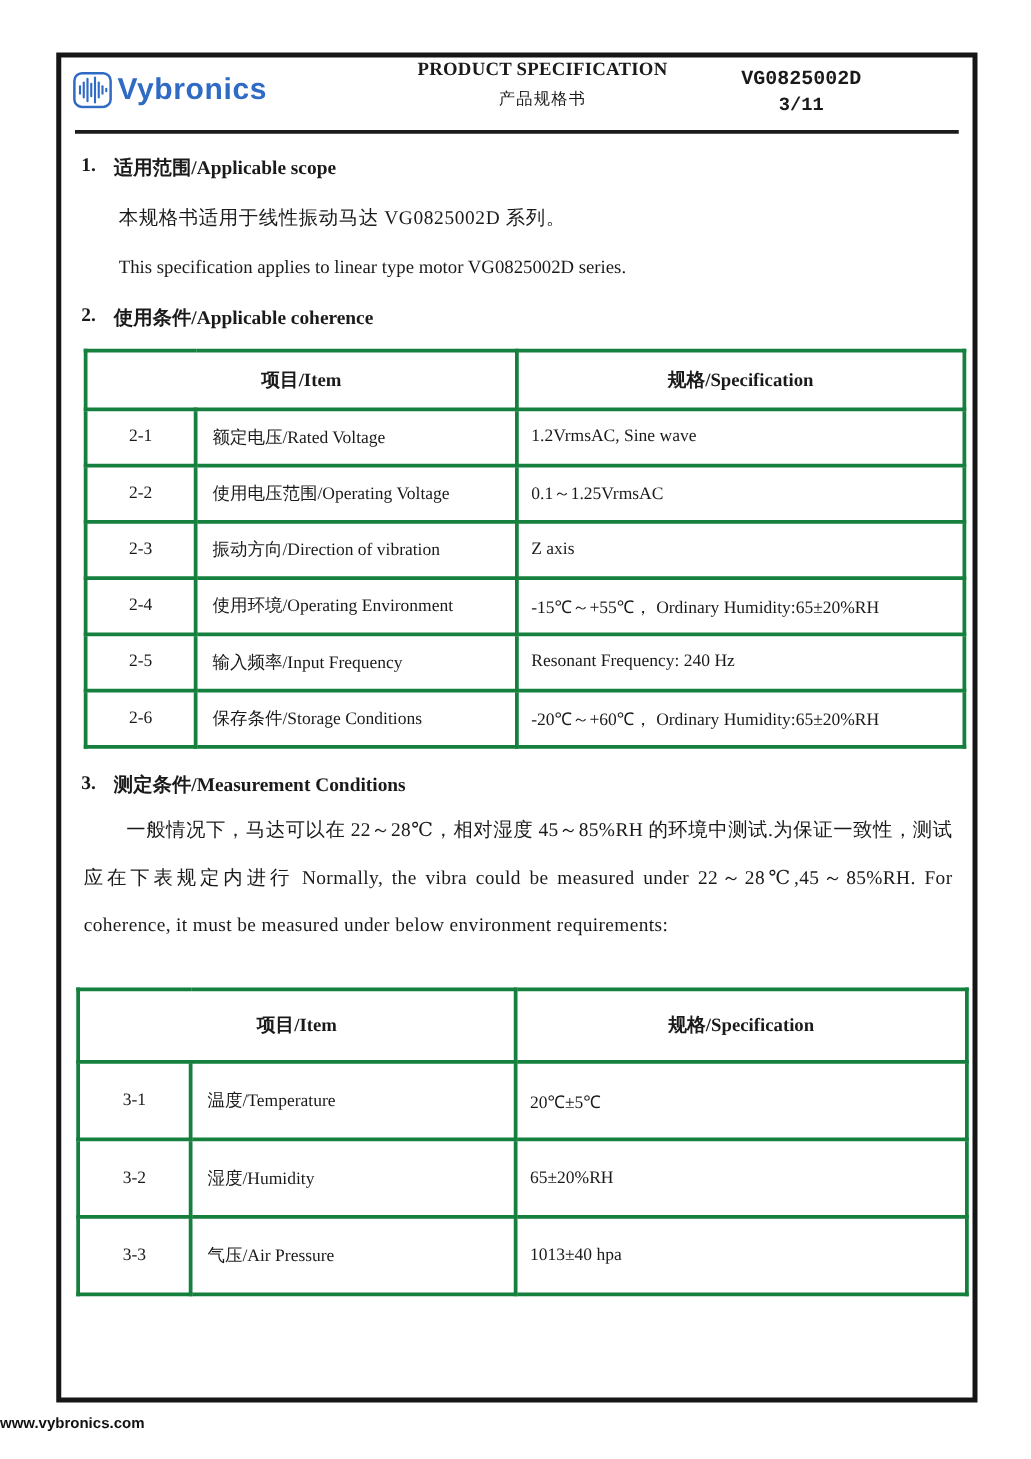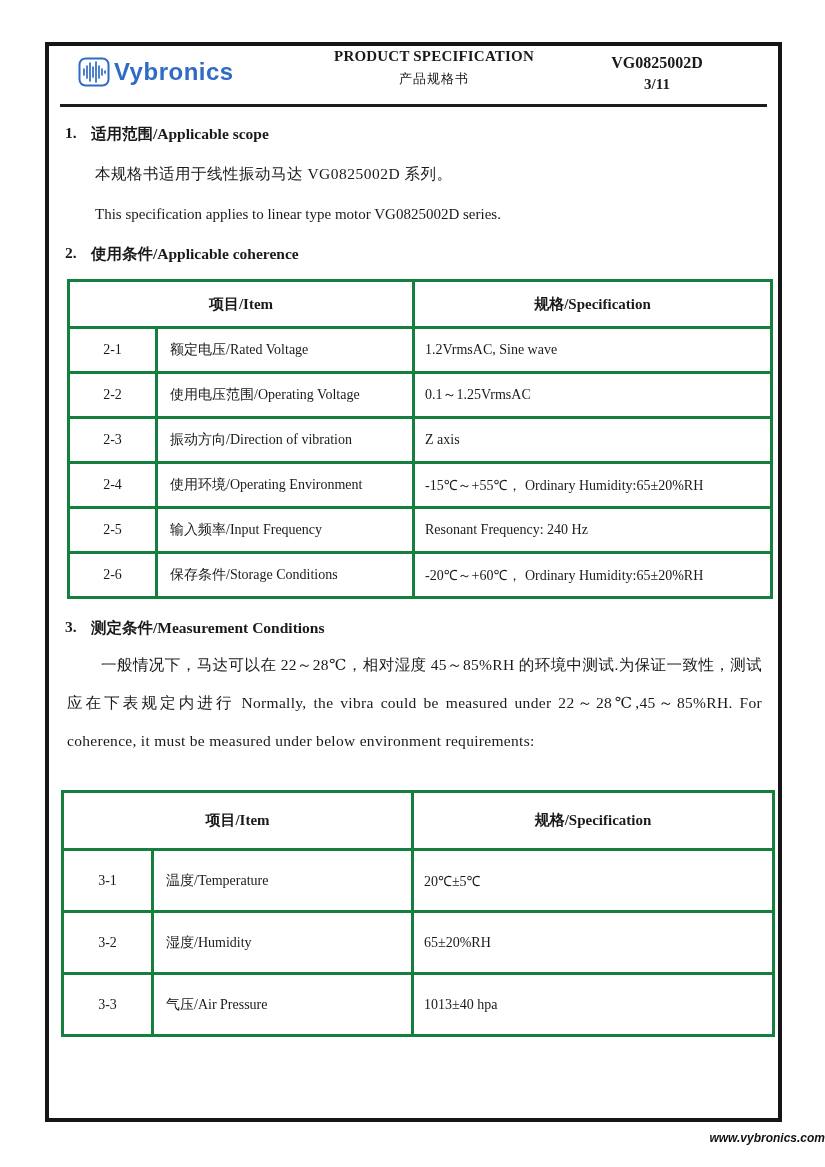--- a/index.html
+++ b/index.html
@@ -6,30 +6,30 @@
   html,body { width:825px; height:1167px; background:#ffffff; overflow:hidden; }
   body { font-family:"Liberation Serif","DejaVu Serif",serif; color:#1a1a1a; position:relative; }
 
   .frame {
     position:absolute; left:45px; top:42px; width:737px; height:1080px;
     border:4px solid #161616; background:#ffffff;
   }
 
   
   .hdr { position:relative; height:58px; }
-  .logo { position:absolute; left:29px; top:11px; display:flex; align-items:center; gap:4px; }
+  .logo { position:absolute; left:9px; top:11px; display:flex; align-items:center; gap:4px; }
   .logo svg { display:block; }
   .logo-text {
     font-family:"Liberation Sans","DejaVu Sans",sans-serif;
     font-weight:bold; font-size:24px; letter-spacing:0.5px; color:#2f6bc4;
   }
   .hdr-center { position:absolute; left:210px; width:350px; top:2px; text-align:center; }
   .hdr-title-en { font-weight:bold; font-size:15px; letter-spacing:0.2px; }
   .hdr-title-cn { font-size:13px; margin-top:5px; letter-spacing:1px; }
-  .hdr-right { position:absolute; right:26px; width:190px; top:8px; text-align:center; }
+  .hdr-right { position:absolute; right:42px; width:190px; top:8px; text-align:center;font-family:Liberation Mono, monospace; }
   .hdr-doc { font-weight:bold; font-size:16px; }
   .hdr-page { font-weight:bold; font-size:15px; margin-top:4px; }
   .hdr-rule { height:3px; background:#1c1c1c; margin:0 11px; }
 
   
   .content { padding:0 14px 0 16px; }
   .sec-head { display:flex; font-weight:bold; font-size:15.5px; }
   .sec-head .num { width:26px; flex:0 0 26px; }
   .s1-head { margin-top:17px; }
   .s1-cn { font-size:15.5px; margin:19px 0 0 30px; letter-spacing:0.5px; }
@@ -48,23 +48,23 @@
   td.c-item { padding-left:12px; }
   td.c-spec { padding-left:10px; }
 
   .s3-head { margin-top:19px; }
   .s3-para {
     font-size:15.5px; line-height:38px; text-align:justify;
     margin:7px 2px 0 2px; text-indent:34px; letter-spacing:0.3px;
   }
 
   .footer {
-    position:absolute; left:0; top:1131px; width:825px; text-align:right;
+    position:absolute; left:0; top:1131px; width:825px; text-align:left;
     font-family:"Liberation Sans","DejaVu Sans",sans-serif;
-    font-weight:bold; font-size:12px; color:#111;font-style:italic;
+    font-weight:bold; font-size:12px; color:#111;
   }
 </style>
 </head>
 <body>
 
 <div class="frame">
 
   <div class="hdr">
     <div class="logo">
       <span>

